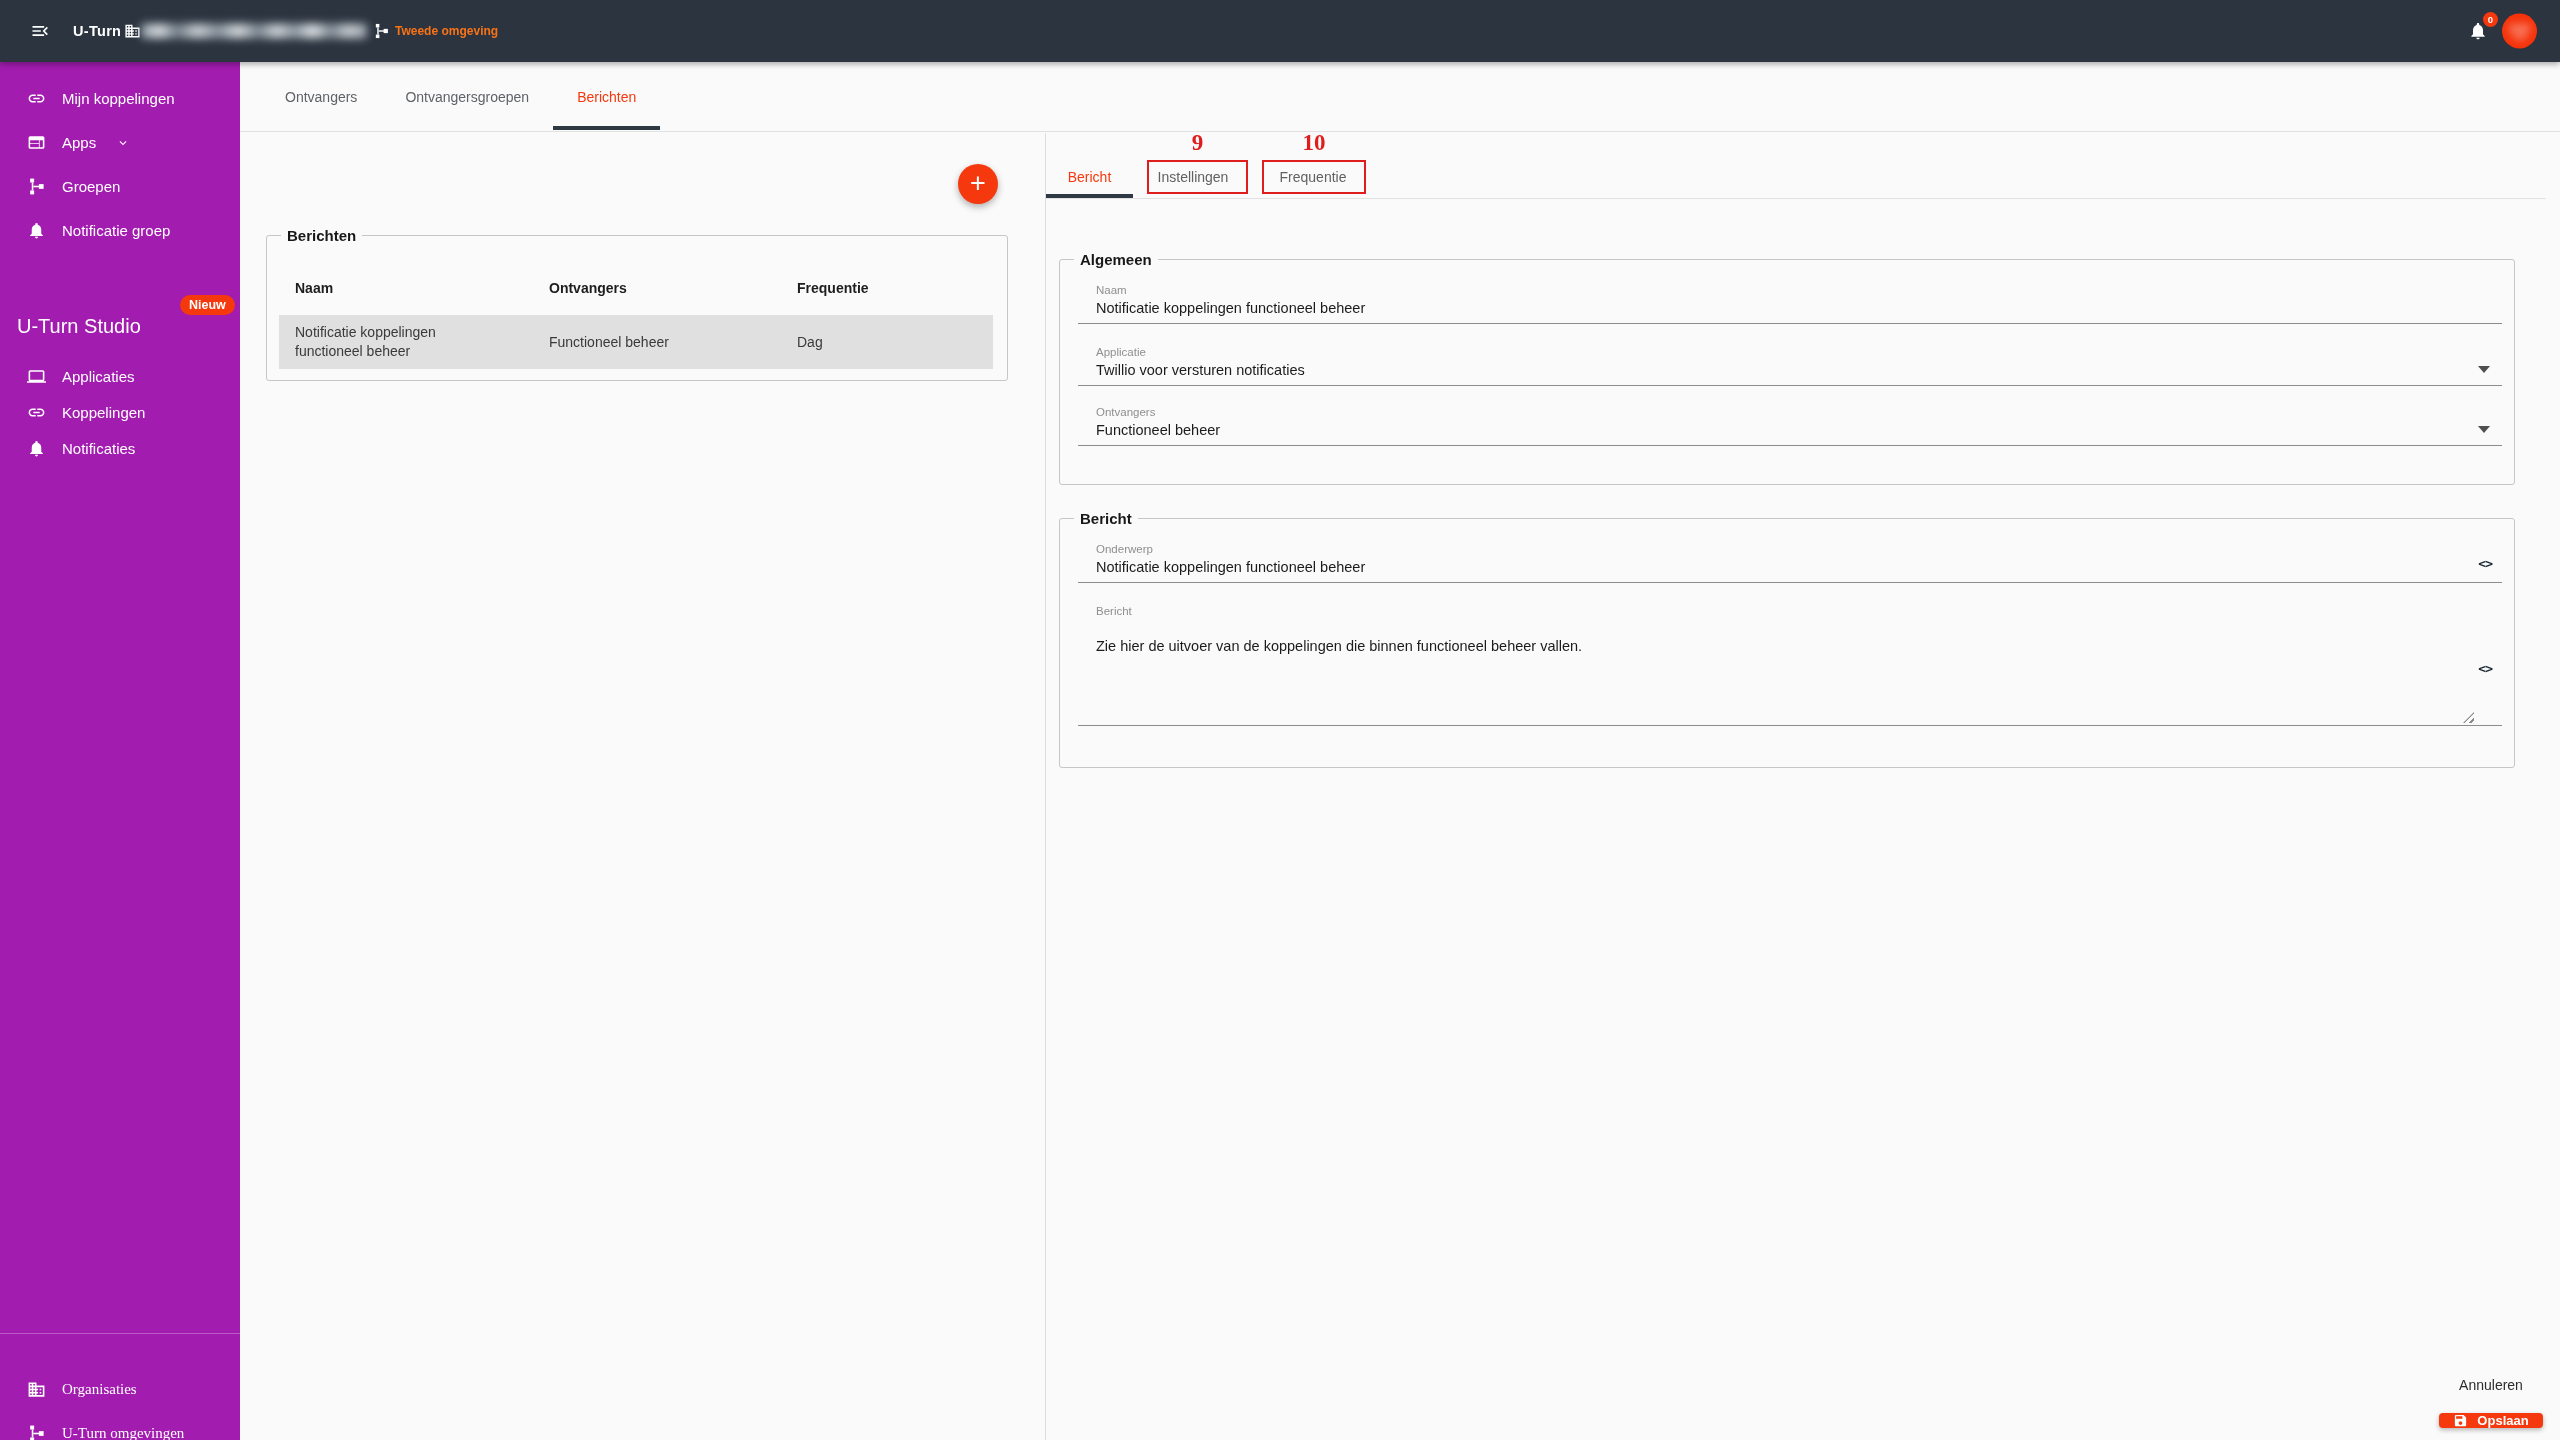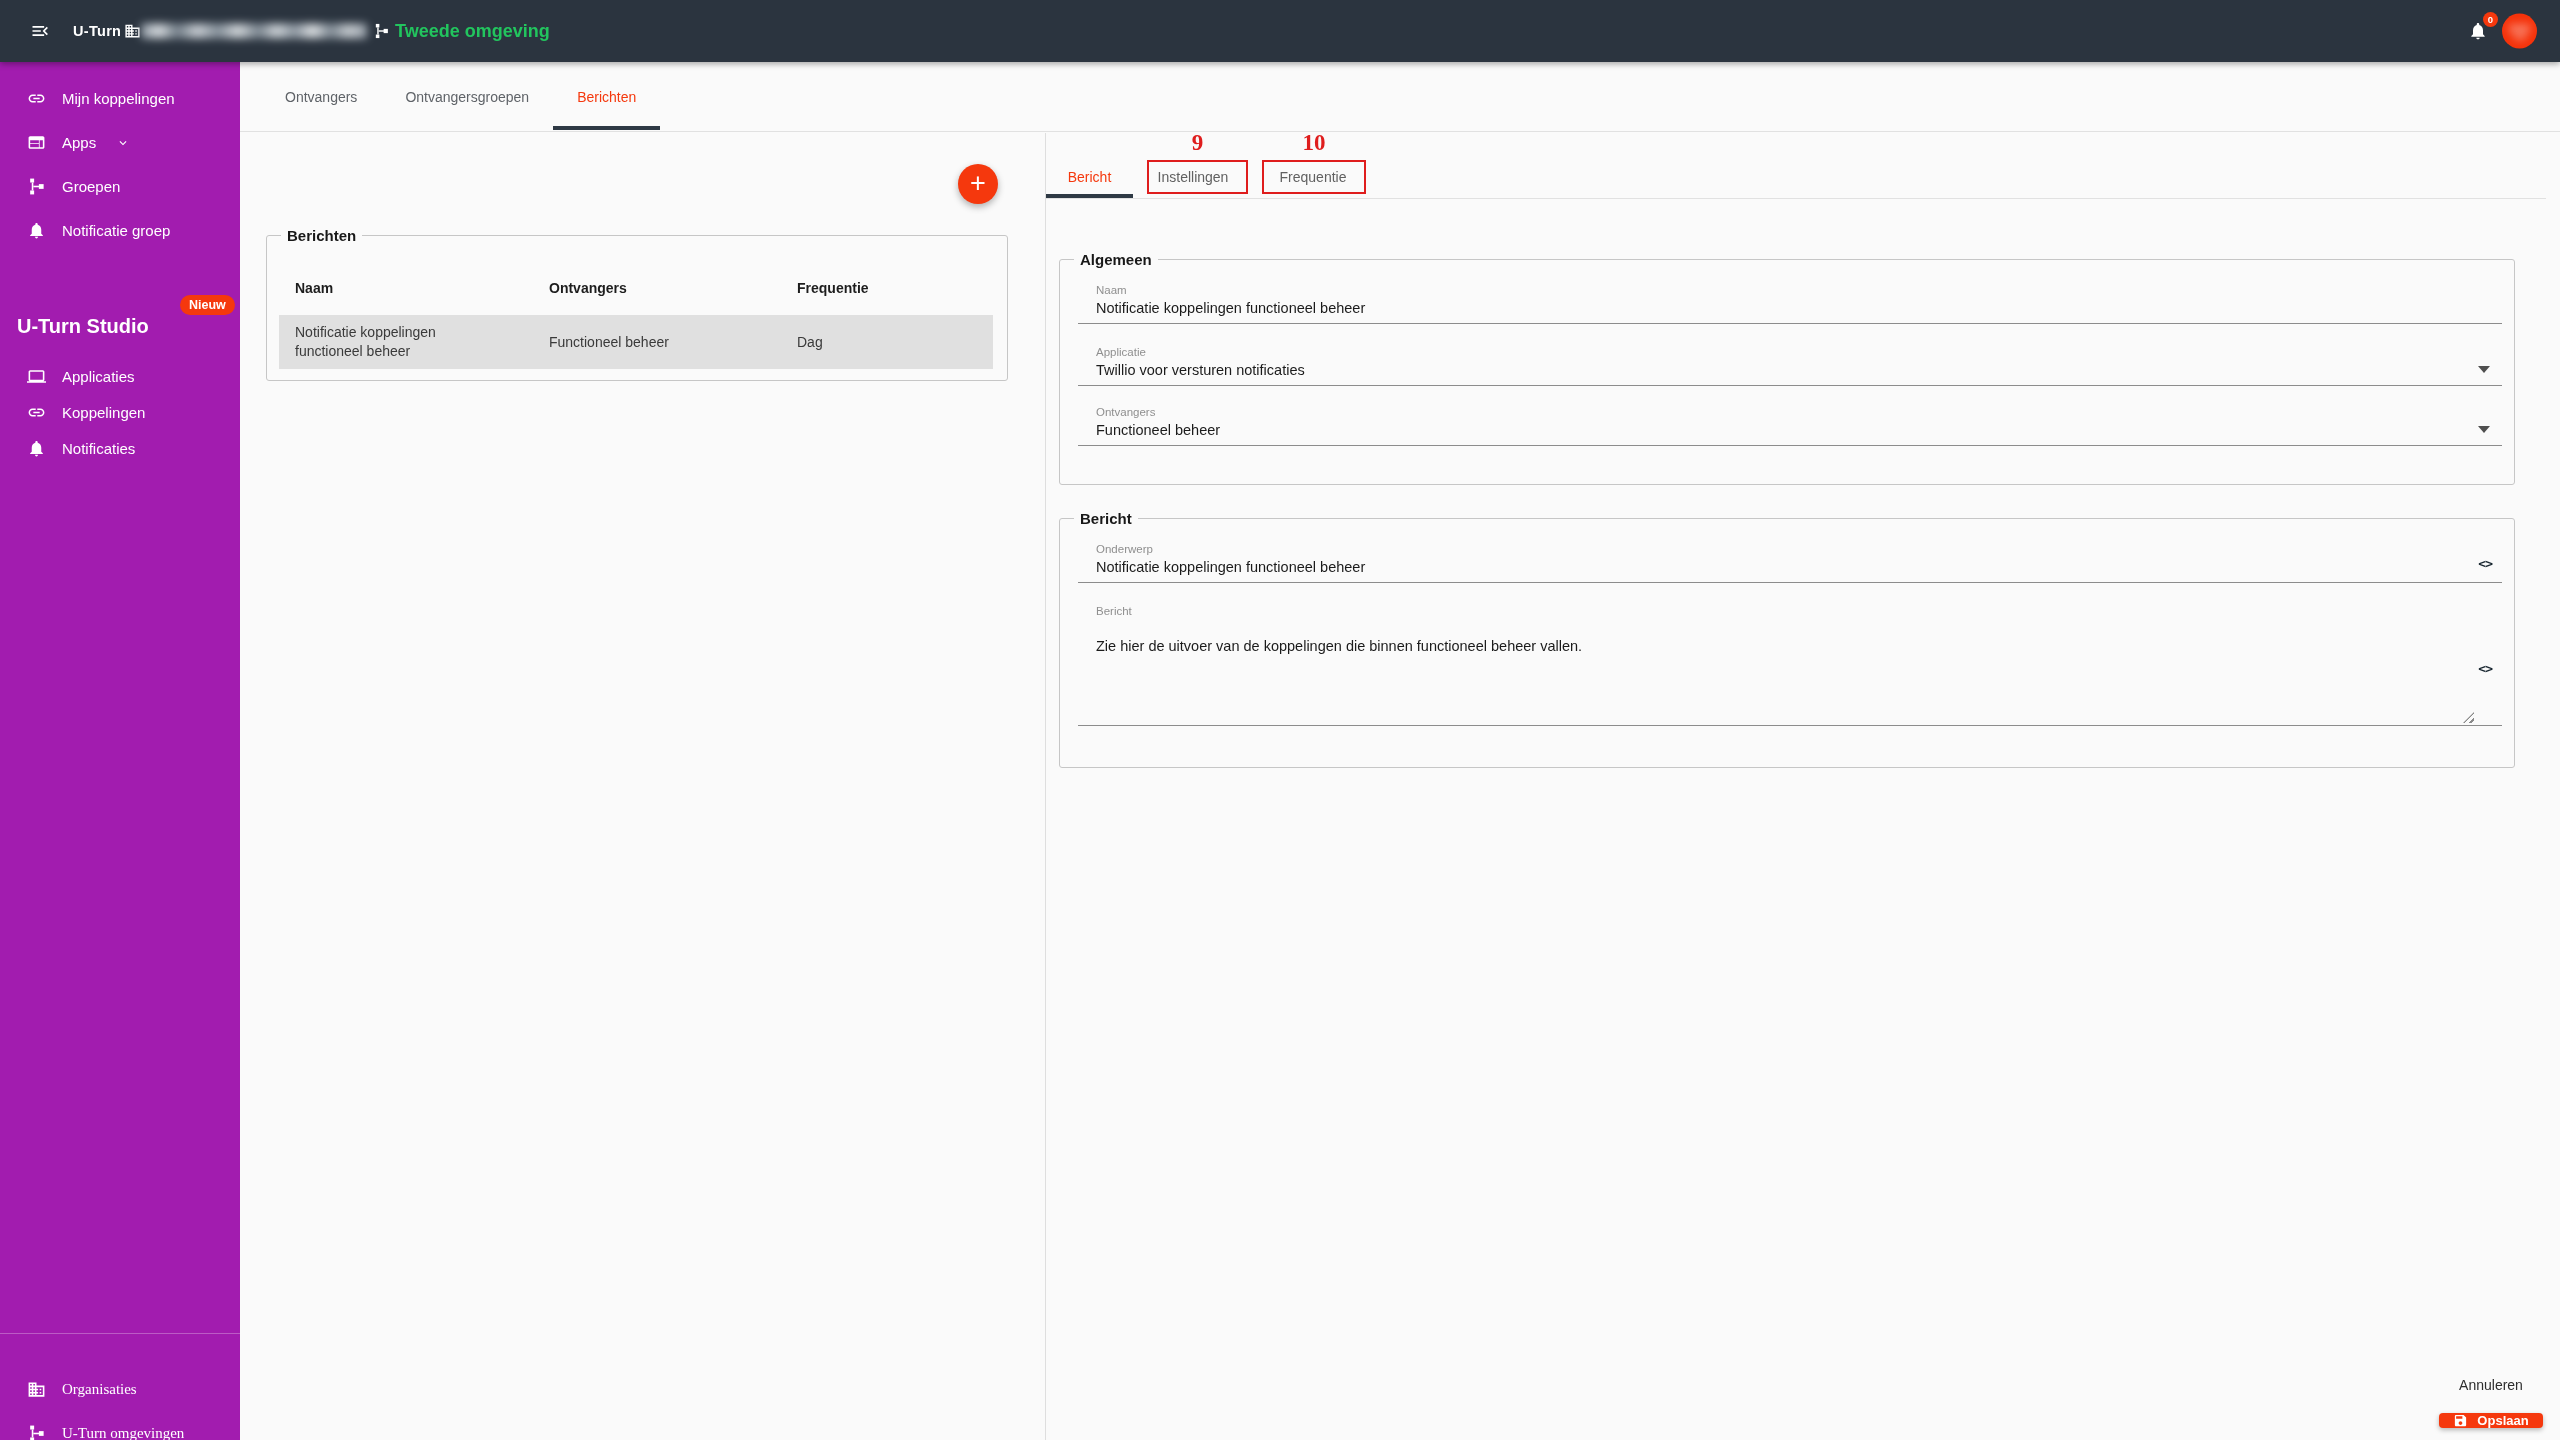--- a/index.html
+++ b/index.html
@@ -10,38 +10,38 @@
   
   .topbar{position:absolute;left:0;top:0;width:2560px;height:62px;background:#2b343f;
           box-shadow:0 2px 6px rgba(0,0,0,.35);z-index:40;}
   .topbar .abs{position:absolute;top:50%;transform:translateY(-50%);}
   .tb-menu{left:30px;cursor:pointer;}
   .tb-title{left:73px;color:#fff;font-size:14.5px;font-weight:700;letter-spacing:.3px;}
   .tb-bldg{left:124px;}
   .tb-blur{left:141px;width:226px;height:15px;border-radius:2px;opacity:.9;filter:blur(4px);
            background:linear-gradient(90deg,#9aa4ae,#e8ecef 8%,#7b8791 16%,#d8dde2 25%,#8f9aa4 34%,#e3e7ea 43%,#848f99 52%,#dde2e6 60%,#97a1ab 68%,#eef1f3 76%,#87929c 84%,#d5dade 92%,#a2abb4);}
   .tb-lan{left:373px;}
-  .tb-env{left:395px;color:#22c55e;font-size:18px;font-weight:700;}
+  .tb-env{left:395px;color:#f97316;font-size:12px;font-weight:700;}
   .tb-bell{left:2468px;cursor:pointer;}
   .tb-badge{position:absolute;left:2483px;top:12px;width:15px;height:15px;border-radius:50%;
             background:#f5380d;color:#fff;font-size:9.5px;font-weight:700;display:flex;
             align-items:center;justify-content:center;z-index:2;}
   .tb-avatar{left:2502px;width:35px;height:35px;border-radius:50%;background:#f5320a;overflow:hidden;cursor:pointer;}
   .tb-avatar i{position:absolute;background:rgba(255,255,255,.38);filter:blur(4px);}
   .tb-avatar i.b1{left:7px;top:11px;width:21px;height:8px;}
   .tb-avatar i.b2{left:12px;top:20px;width:12px;height:6px;}
 
   
   .sidebar{position:absolute;left:0;top:62px;width:240px;height:1378px;background:#a21caf;z-index:30;color:#fff;}
   .side-item{height:44px;display:flex;align-items:center;padding-left:27px;gap:16px;font-size:15px;cursor:pointer;}
   .side-item .ic{width:19px;display:flex;justify-content:center;}
   .nav-main{position:absolute;top:14px;left:0;right:0;}
   .chev{margin-left:4px;margin-top:2px;}
   .studio-head{position:absolute;top:240px;left:0;right:0;height:48px;}
-  .studio-title{position:absolute;left:17px;top:50%;transform:translateY(-50%);font-size:20px;font-weight:700;}
+  .studio-title{position:absolute;left:17px;top:50%;transform:translateY(-50%);font-size:20px;font-weight:400;}
   .studio-badge{position:absolute;left:180px;top:-7px;height:20px;padding:0 9px;border-radius:10px;
                 background:#f5380d;color:#fff;font-size:12.5px;font-weight:700;display:flex;align-items:center;}
   .nav-studio{position:absolute;top:296px;left:0;right:0;}
   .nav-studio .side-item{height:36px;}
   .side-bottom{position:absolute;top:1271px;left:0;right:0;border-top:1px solid rgba(255,255,255,.28);padding-top:33px;font-family:Liberation Serif, serif;}
 
   
   .main-tabs{position:absolute;left:240px;top:62px;width:2320px;height:70px;border-bottom:1px solid #e1e1e1;
              display:flex;padding-left:21px;box-sizing:border-box;z-index:5;}
   .main-tab{position:relative;padding:0 24px;display:flex;align-items:center;font-size:14px;color:#5f6368;cursor:pointer;}

